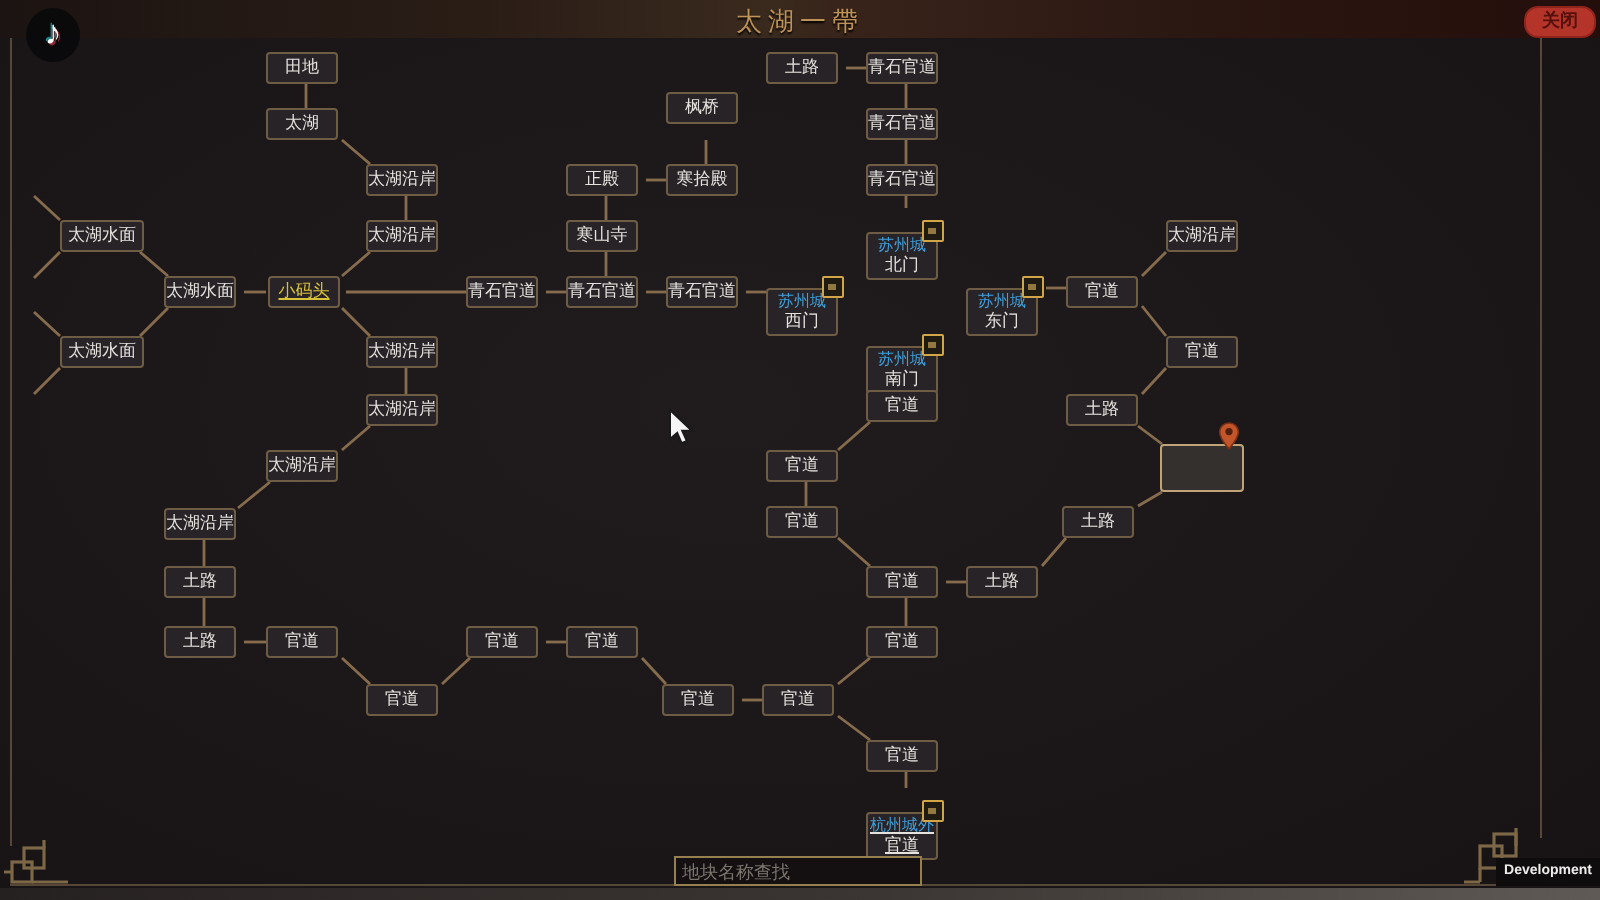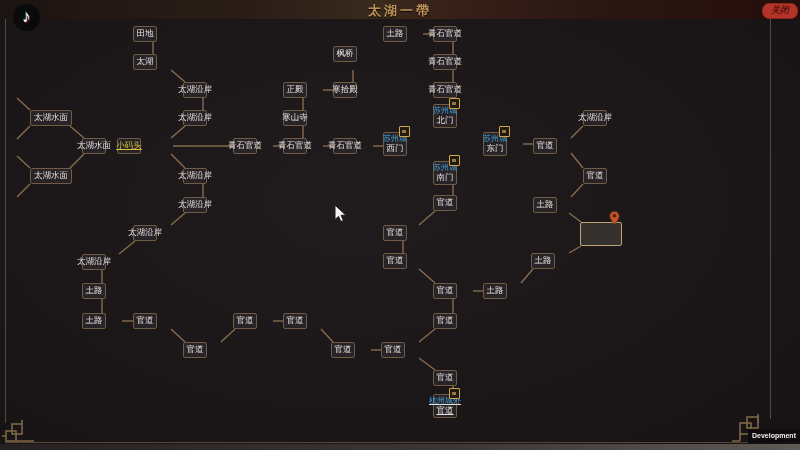--- a/index.html
+++ b/index.html
@@ -3,44 +3,44 @@
 <meta charset="utf-8">
 <style>
   html,body{margin:0;padding:0;background:#000;}
   #stage{position:relative;width:800px;height:450px;overflow:hidden;
     background:radial-gradient(ellipse at 45% 45%, #201b1d 0%, #1a1517 70%, #171214 100%);
     font-family:"Liberation Sans", sans-serif;}
   
   #topbar{position:absolute;left:0;top:0;width:800px;height:19px;
     background:linear-gradient(90deg,#1c1412 0%,#2a1d16 30%,#3a2a1e 48%,#38241a 52%,#2b1712 75%,#240e0b 100%);}
   #title{position:absolute;left:50%;top:2px;transform:translateX(-50%);
-    font-size:13px;font-weight:bold;color:#bd9257;letter-spacing:3px;white-space:nowrap;
+    font-size:13px;font-weight:normal;color:#bd9257;letter-spacing:3px;white-space:nowrap;
     text-shadow:0 1px 1px #000;}
   #closebtn{position:absolute;left:762px;top:3px;width:34px;height:14px;
     background:#b5342a;border:1px solid #8e241c;border-radius:7px;
-    color:#54110c;font-size:9px;font-weight:bold;text-align:center;line-height:13px;cursor:pointer;font-style:italic;}
+    color:#54110c;font-size:9px;font-weight:bold;text-align:center;line-height:13px;cursor:pointer;}
   
   .frameline{position:absolute;background:#6b5942;opacity:.75;}
   #frame-left{left:5px;top:19px;width:1px;height:404px;}
   #frame-right{left:770px;top:19px;width:1px;height:400px;}
   #frame-bottom{left:5px;top:442px;width:792px;height:1px;}
   .ornament{position:absolute;}
   .ornament svg{display:block;}
   
   #bottomstrip{position:absolute;left:0;top:444px;width:800px;height:6px;
     background:linear-gradient(90deg,#262121 0%,#3b3533 55%,#5f5a55 100%);}
   
   #edges{position:absolute;left:0;top:0;}
   #edges line{stroke:var(--edge,#8c7150);stroke-width:1.4;opacity:.95;}
-  #nodes .node{position:absolute;width:24px;height:16px;box-sizing:border-box;
+  #nodes .node{position:absolute;width:36px;height:16px;box-sizing:border-box;
     background:#282327;border:1px solid #6e5c44;border-radius:2px;
     color:#e6e2de;font-size:8.5px;display:flex;align-items:center;justify-content:center;
     white-space:nowrap;cursor:pointer;}
   #nodes .dock{color:#d8c23a;}
-  #nodes .city{height:24px;flex-direction:column;line-height:1.05;gap:1px;}
+  #nodes .city{height:24px;flex-direction:column;line-height:1.05;gap:1px;margin-top:12px;}
   #nodes .cityname{color:#3fa0dc;font-size:8px;}
   #nodes .gatename{font-size:8.5px;}
   #nodes .current{width:42px;height:24px;background:#34302e;border-color:#c0a477;}
   .badge{position:absolute;top:-7px;right:-4px;width:9px;height:9px;
     background:#1f1a12;border:1px solid #d2a647;border-radius:1px;}
   .badge::after{content:'';position:absolute;left:2px;top:3px;width:4px;height:3px;background:#93783f;}
   .pin{position:absolute;top:-12px;left:28px;width:11px;height:14px;}
   
   #search{position:absolute;left:337px;top:428px;width:124px;height:15px;box-sizing:border-box;
     background:#141011;border:1px solid #96804f;color:#b0aaa2;font-size:9px;padding:0 0 0 3px;
@@ -122,21 +122,21 @@
       <line x1="30" y1="168" x2="17" y2="156"></line>
       <line x1="30" y1="184" x2="17" y2="197"></line>
     </svg>
   <div id="nodes">
       <div class="node plain" style="left: 133px; top: 26px;">田地</div>
       <div class="node plain" style="left: 133px; top: 54px;">太湖</div>
       <div class="node plain" style="left: 183px; top: 82px;">太湖沿岸</div>
       <div class="node plain" style="left: 183px; top: 110px;">太湖沿岸</div>
       <div class="node plain" style="left: 30px; top: 110px; width: 42px;">太湖水面</div>
       <div class="node plain" style="left: 82px; top: 138px;">太湖水面</div>
-      <div class="node dock" style="left: 117px; top: 138px; text-decoration: underline;">小码头</div>
+      <div class="node dock" style="left: 134px; top: 138px; text-decoration: underline;">小码头</div>
       <div class="node plain" style="left: 233px; top: 138px;">青石官道</div>
       <div class="node plain" style="left: 283px; top: 138px;">青石官道</div>
       <div class="node plain" style="left: 333px; top: 138px;">青石官道</div>
       <div class="node city" style="left: 383px; top: 132px;">
         <div class="cityname">苏州城</div>
         <div class="gatename">西门</div>
         <span class="badge"></span>
       </div>
       <div class="node plain" style="left: 30px; top: 168px; width: 42px;">太湖水面</div>
       <div class="node plain" style="left: 183px; top: 168px;">太湖沿岸</div>
@@ -207,20 +207,21 @@
     </svg>
   </div>
   <div class="ornament" style="left:732px;top:414px">
     <svg width="42" height="32" viewBox="0 0 42 32" fill="none" stroke="#7c6747" stroke-width="1.6">
       <rect x="8" y="9" width="11" height="11"></rect>
       <rect x="15" y="3" width="11" height="11"></rect>
       <path d="M0 27 H8 M8 27 V20 M26 9 V0 M19 27 H42"></path>
     </svg>
   </div>
 
+  <input id="search" placeholder="地块名称查找" style="">
   <div id="devbuild">Development Build</div>
   <div id="bottomstrip"></div>
 
   <div id="cursor">
     <svg width="13" height="19" viewBox="0 0 13 19">
       <path d="M1,1 L1,15.5 L4.6,12.4 L6.8,17.6 L9.4,16.4 L7.1,11.3 L11.8,11.2 Z" fill="#f5f5f5" stroke="#1a1a1a" stroke-width="1"></path>
     </svg>
   </div>
 </div>
 

